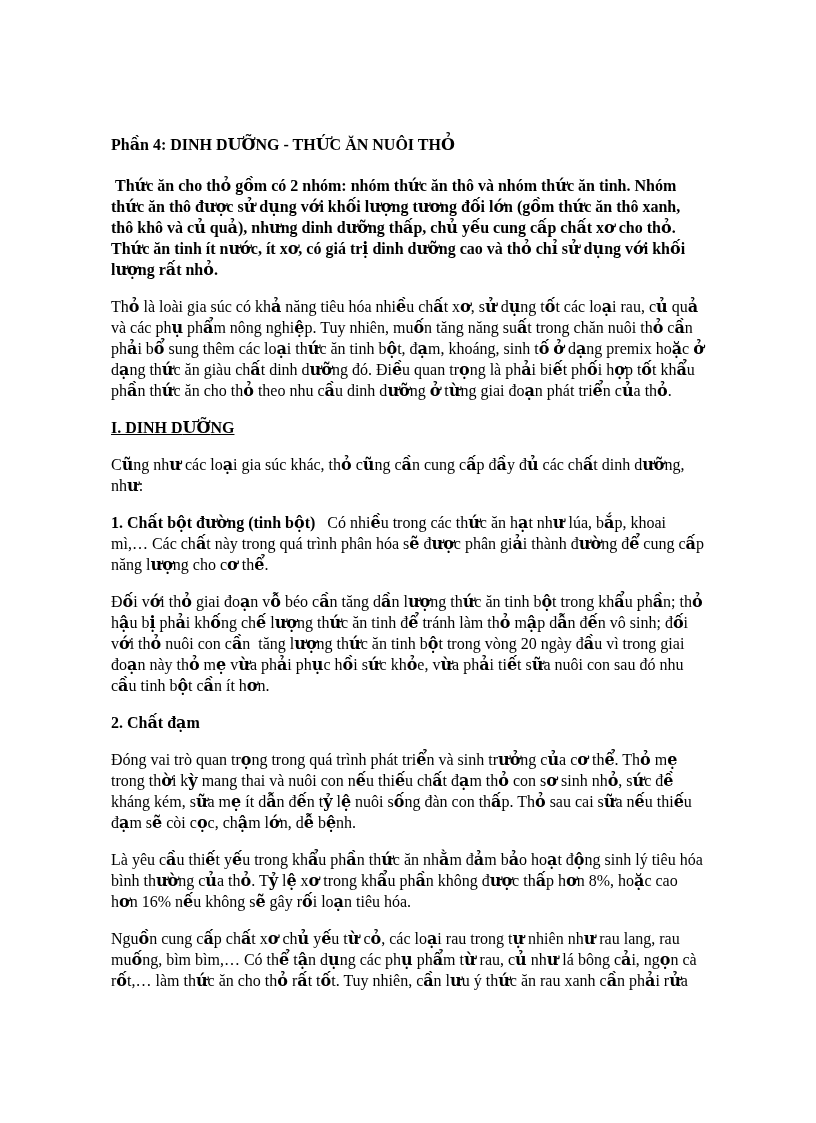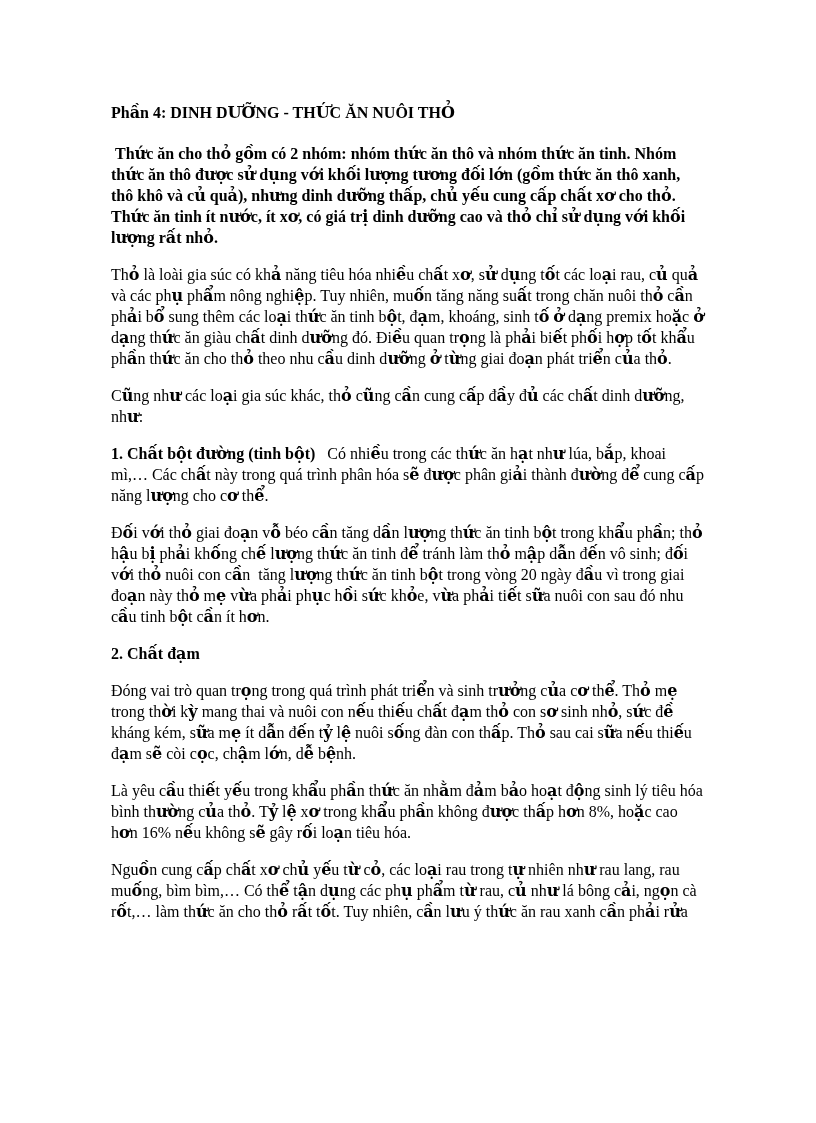--- a/index.html
+++ b/index.html
@@ -20,20 +20,21 @@
     color: #000000;
     overflow: hidden;
   }
   .para {
     margin: 0 0 16px 0;
     white-space: pre-wrap;
     text-align: left;
   }
   .title {
     margin-bottom: 20px;
+    margin-top: 32px;
   }
   .bold {
     font-weight: bold;
   }
   .underline {
     text-decoration: underline;
   }
   
   .vnf {
     font-family: "DejaVu Serif", serif;
@@ -44,20 +45,21 @@
 <body>
 
 <div class="page">
 
   <p class="para title bold vn-effect">Ph<span class="vnf">ầ</span>n 4: DINH D<span class="vnf">ƯỠ</span>NG - TH<span class="vnf">Ứ</span>C ĂN NUÔI TH<span class="vnf">Ỏ</span></p>
 
   <p class="para bold vn-effect"> Th<span class="vnf">ứ</span>c ăn cho th<span class="vnf">ỏ</span> g<span class="vnf">ồ</span>m có 2 nhóm: nhóm th<span class="vnf">ứ</span>c ăn thô và nhóm th<span class="vnf">ứ</span>c ăn tinh. Nhóm th<span class="vnf">ứ</span>c ăn thô đ<span class="vnf">ượ</span>c s<span class="vnf">ử</span> d<span class="vnf">ụ</span>ng v<span class="vnf">ớ</span>i kh<span class="vnf">ố</span>i l<span class="vnf">ượ</span>ng t<span class="vnf">ươ</span>ng đ<span class="vnf">ố</span>i l<span class="vnf">ớ</span>n (g<span class="vnf">ồ</span>m th<span class="vnf">ứ</span>c ăn thô xanh, thô khô và c<span class="vnf">ủ</span> qu<span class="vnf">ả</span>), nh<span class="vnf">ư</span>ng dinh d<span class="vnf">ưỡ</span>ng th<span class="vnf">ấ</span>p, ch<span class="vnf">ủ</span> y<span class="vnf">ế</span>u cung c<span class="vnf">ấ</span>p ch<span class="vnf">ấ</span>t x<span class="vnf">ơ</span> cho th<span class="vnf">ỏ</span>. Th<span class="vnf">ứ</span>c ăn tinh ít n<span class="vnf">ướ</span>c, ít x<span class="vnf">ơ</span>, có giá tr<span class="vnf">ị</span> dinh d<span class="vnf">ưỡ</span>ng cao và th<span class="vnf">ỏ</span> ch<span class="vnf">ỉ</span> s<span class="vnf">ử</span> d<span class="vnf">ụ</span>ng v<span class="vnf">ớ</span>i kh<span class="vnf">ố</span>i l<span class="vnf">ượ</span>ng r<span class="vnf">ấ</span>t nh<span class="vnf">ỏ</span>.</p>
 
   <p class="para vn-effect">Th<span class="vnf">ỏ</span> là loài gia súc có kh<span class="vnf">ả</span> năng tiêu hóa nhi<span class="vnf">ề</span>u ch<span class="vnf">ấ</span>t x<span class="vnf">ơ</span>, s<span class="vnf">ử</span> d<span class="vnf">ụ</span>ng t<span class="vnf">ố</span>t các lo<span class="vnf">ạ</span>i rau, c<span class="vnf">ủ</span> qu<span class="vnf">ả</span> và các ph<span class="vnf">ụ</span> ph<span class="vnf">ẩ</span>m nông nghi<span class="vnf">ệ</span>p. Tuy nhiên, mu<span class="vnf">ố</span>n tăng năng su<span class="vnf">ấ</span>t trong chăn nuôi th<span class="vnf">ỏ</span> c<span class="vnf">ầ</span>n ph<span class="vnf">ả</span>i b<span class="vnf">ổ</span> sung thêm các lo<span class="vnf">ạ</span>i th<span class="vnf">ứ</span>c ăn tinh b<span class="vnf">ộ</span>t, đ<span class="vnf">ạ</span>m, khoáng, sinh t<span class="vnf">ố</span> <span class="vnf">ở</span> d<span class="vnf">ạ</span>ng premix ho<span class="vnf">ặ</span>c <span class="vnf">ở</span> d<span class="vnf">ạ</span>ng th<span class="vnf">ứ</span>c ăn giàu ch<span class="vnf">ấ</span>t dinh d<span class="vnf">ưỡ</span>ng đó. Đi<span class="vnf">ề</span>u quan tr<span class="vnf">ọ</span>ng là ph<span class="vnf">ả</span>i bi<span class="vnf">ế</span>t ph<span class="vnf">ố</span>i h<span class="vnf">ợ</span>p t<span class="vnf">ố</span>t kh<span class="vnf">ẩ</span>u ph<span class="vnf">ầ</span>n th<span class="vnf">ứ</span>c ăn cho th<span class="vnf">ỏ</span> theo nhu c<span class="vnf">ầ</span>u dinh d<span class="vnf">ưỡ</span>ng <span class="vnf">ở</span> t<span class="vnf">ừ</span>ng giai đo<span class="vnf">ạ</span>n phát tri<span class="vnf">ể</span>n c<span class="vnf">ủ</span>a th<span class="vnf">ỏ</span>.</p>
 
+  <p class="para bold vn-effect"><span class="underline">I. DINH D<span class="vnf">ƯỠ</span>NG</span></p>
 
   <p class="para vn-effect">C<span class="vnf">ũ</span>ng nh<span class="vnf">ư</span> các lo<span class="vnf">ạ</span>i gia súc khác, th<span class="vnf">ỏ</span> c<span class="vnf">ũ</span>ng c<span class="vnf">ầ</span>n cung c<span class="vnf">ấ</span>p đ<span class="vnf">ầ</span>y đ<span class="vnf">ủ</span> các ch<span class="vnf">ấ</span>t dinh d<span class="vnf">ưỡ</span>ng, nh<span class="vnf">ư</span>:</p>
 
   <p class="para vn-effect"><span class="bold">1. Ch<span class="vnf">ấ</span>t b<span class="vnf">ộ</span>t đ<span class="vnf">ườ</span>ng (tinh b<span class="vnf">ộ</span>t)</span><span>   Có nhi<span class="vnf">ề</span>u trong các th<span class="vnf">ứ</span>c ăn h<span class="vnf">ạ</span>t nh<span class="vnf">ư</span> lúa, b<span class="vnf">ắ</span>p, khoai mì,… Các ch<span class="vnf">ấ</span>t này trong quá trình phân hóa s<span class="vnf">ẽ</span> đ<span class="vnf">ượ</span>c phân gi<span class="vnf">ả</span>i thành đ<span class="vnf">ườ</span>ng đ<span class="vnf">ể</span> cung c<span class="vnf">ấ</span>p năng l<span class="vnf">ượ</span>ng cho c<span class="vnf">ơ</span> th<span class="vnf">ể</span>.</span></p>
 
   <p class="para vn-effect">Đ<span class="vnf">ố</span>i v<span class="vnf">ớ</span>i th<span class="vnf">ỏ</span> giai đo<span class="vnf">ạ</span>n v<span class="vnf">ỗ</span> béo c<span class="vnf">ầ</span>n tăng d<span class="vnf">ầ</span>n l<span class="vnf">ượ</span>ng th<span class="vnf">ứ</span>c ăn tinh b<span class="vnf">ộ</span>t trong kh<span class="vnf">ẩ</span>u ph<span class="vnf">ầ</span>n; th<span class="vnf">ỏ</span> h<span class="vnf">ậ</span>u b<span class="vnf">ị</span> ph<span class="vnf">ả</span>i kh<span class="vnf">ố</span>ng ch<span class="vnf">ế</span> l<span class="vnf">ượ</span>ng th<span class="vnf">ứ</span>c ăn tinh đ<span class="vnf">ể</span> tránh làm th<span class="vnf">ỏ</span> m<span class="vnf">ậ</span>p d<span class="vnf">ẫ</span>n đ<span class="vnf">ế</span>n vô sinh; đ<span class="vnf">ố</span>i v<span class="vnf">ớ</span>i th<span class="vnf">ỏ</span> nuôi con c<span class="vnf">ầ</span>n  tăng l<span class="vnf">ượ</span>ng th<span class="vnf">ứ</span>c ăn tinh b<span class="vnf">ộ</span>t trong vòng 20 ngày đ<span class="vnf">ầ</span>u vì trong giai đo<span class="vnf">ạ</span>n này th<span class="vnf">ỏ</span> m<span class="vnf">ẹ</span> v<span class="vnf">ừ</span>a ph<span class="vnf">ả</span>i ph<span class="vnf">ụ</span>c h<span class="vnf">ồ</span>i s<span class="vnf">ứ</span>c kh<span class="vnf">ỏ</span>e, v<span class="vnf">ừ</span>a ph<span class="vnf">ả</span>i ti<span class="vnf">ế</span>t s<span class="vnf">ữ</span>a nuôi con sau đó nhu c<span class="vnf">ầ</span>u tinh b<span class="vnf">ộ</span>t c<span class="vnf">ầ</span>n ít h<span class="vnf">ơ</span>n.</p>
 
   <p class="para bold vn-effect">2. Ch<span class="vnf">ấ</span>t đ<span class="vnf">ạ</span>m</p>
 
   <p class="para vn-effect">Đóng vai trò quan tr<span class="vnf">ọ</span>ng trong quá trình phát tri<span class="vnf">ể</span>n và sinh tr<span class="vnf">ưở</span>ng c<span class="vnf">ủ</span>a c<span class="vnf">ơ</span> th<span class="vnf">ể</span>. Th<span class="vnf">ỏ</span> m<span class="vnf">ẹ</span> trong th<span class="vnf">ờ</span>i k<span class="vnf">ỳ</span> mang thai và nuôi con n<span class="vnf">ế</span>u thi<span class="vnf">ế</span>u ch<span class="vnf">ấ</span>t đ<span class="vnf">ạ</span>m th<span class="vnf">ỏ</span> con s<span class="vnf">ơ</span> sinh nh<span class="vnf">ỏ</span>, s<span class="vnf">ứ</span>c đ<span class="vnf">ề</span> kháng kém, s<span class="vnf">ữ</span>a m<span class="vnf">ẹ</span> ít d<span class="vnf">ẫ</span>n đ<span class="vnf">ế</span>n t<span class="vnf">ỷ</span> l<span class="vnf">ệ</span> nuôi s<span class="vnf">ố</span>ng đàn con th<span class="vnf">ấ</span>p. Th<span class="vnf">ỏ</span> sau cai s<span class="vnf">ữ</span>a n<span class="vnf">ế</span>u thi<span class="vnf">ế</span>u đ<span class="vnf">ạ</span>m s<span class="vnf">ẽ</span> còi c<span class="vnf">ọ</span>c, ch<span class="vnf">ậ</span>m l<span class="vnf">ớ</span>n, d<span class="vnf">ễ</span> b<span class="vnf">ệ</span>nh.</p>

